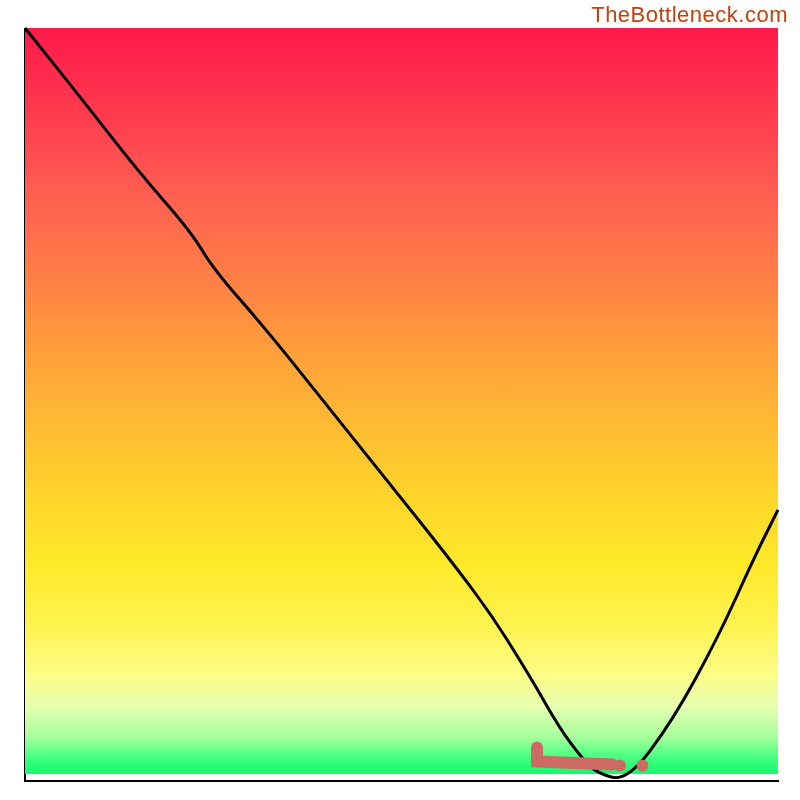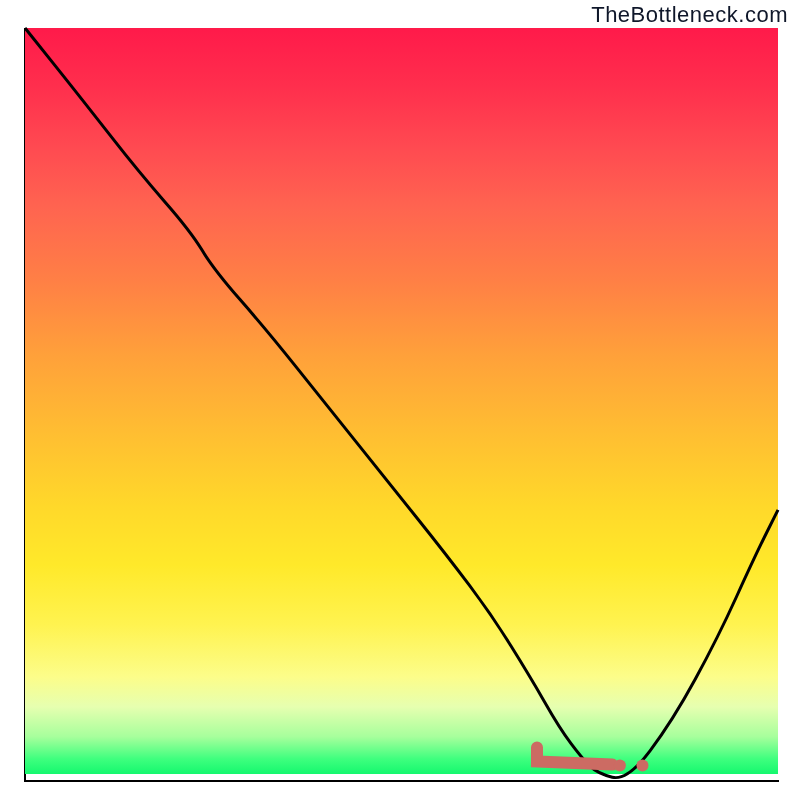--- a/index.html
+++ b/index.html
@@ -13,21 +13,21 @@
   width: 800px;
   height: 800px;
   position: relative;
 }
 .watermark {
   position: absolute;
   top: 2px;
   right: 12px;
   font-size: 22px;
   font-weight: 500;
-  color: #0f172a;
+  color: #c2410c;
   letter-spacing: 0.5px;
 }
 .plot {
   position: absolute;
   left: 25px;
   top: 28px;
   width: 753px;
   height: 753px;
 }
 .gradient-bg {

